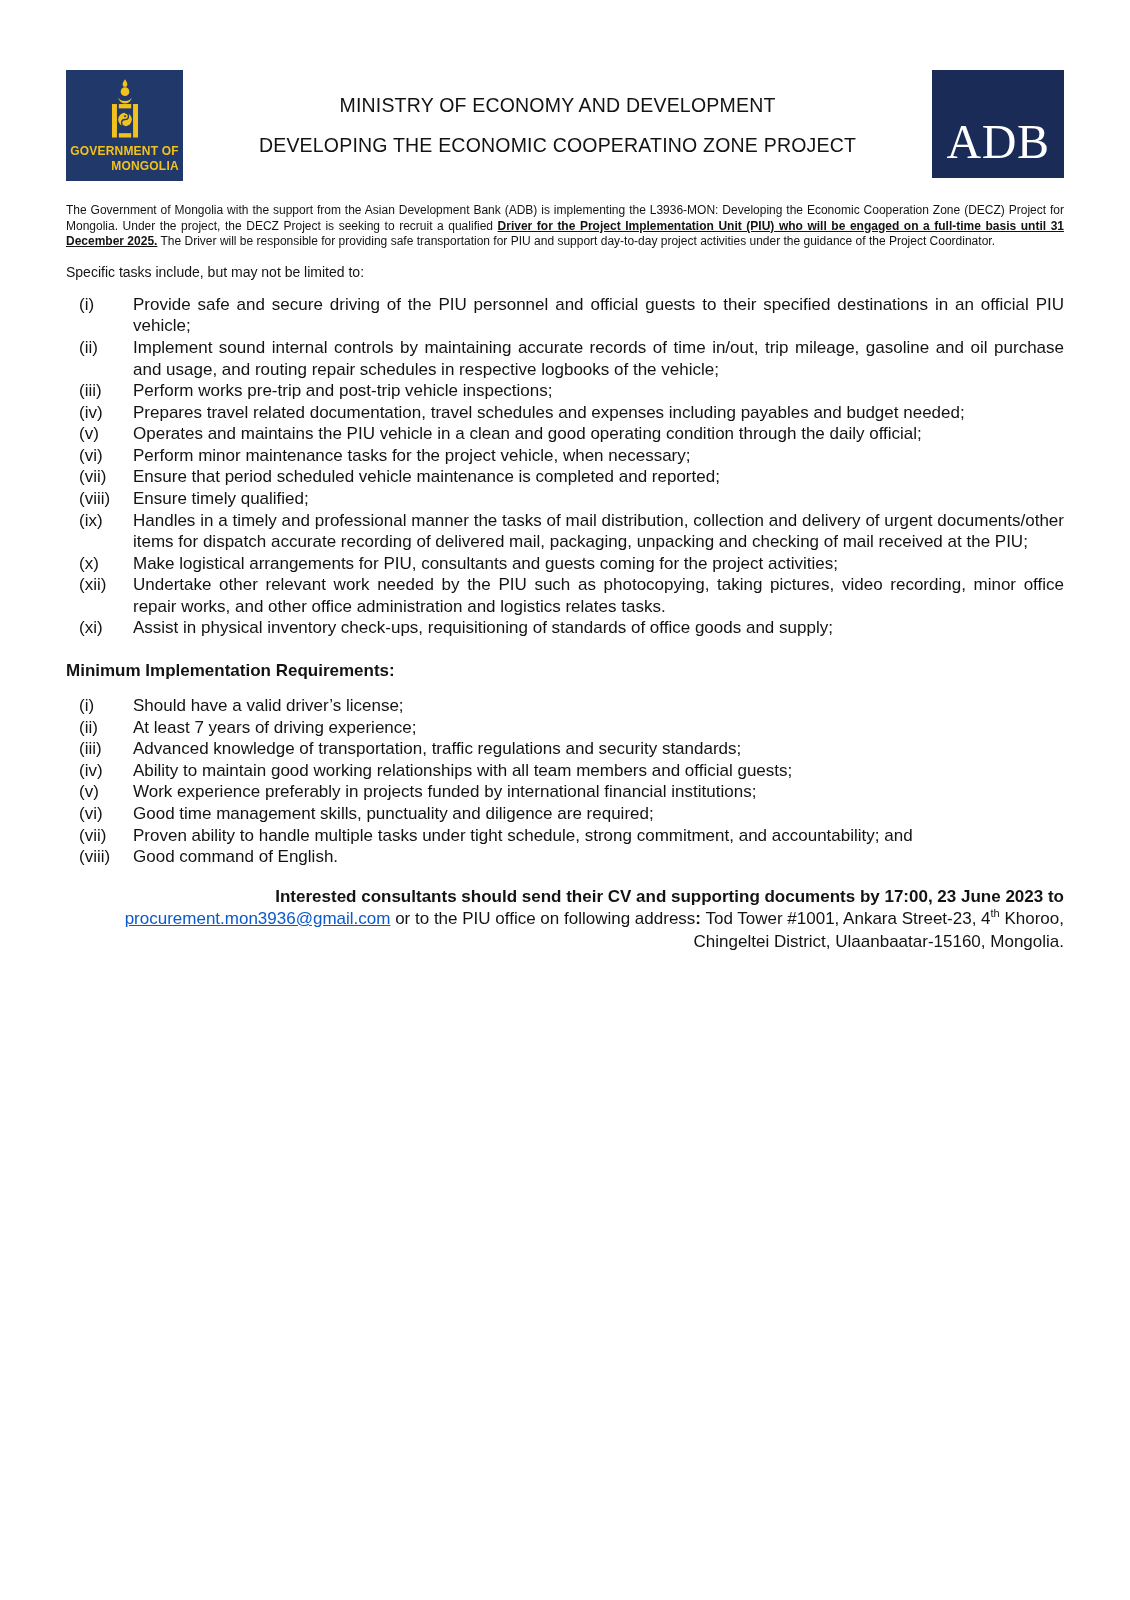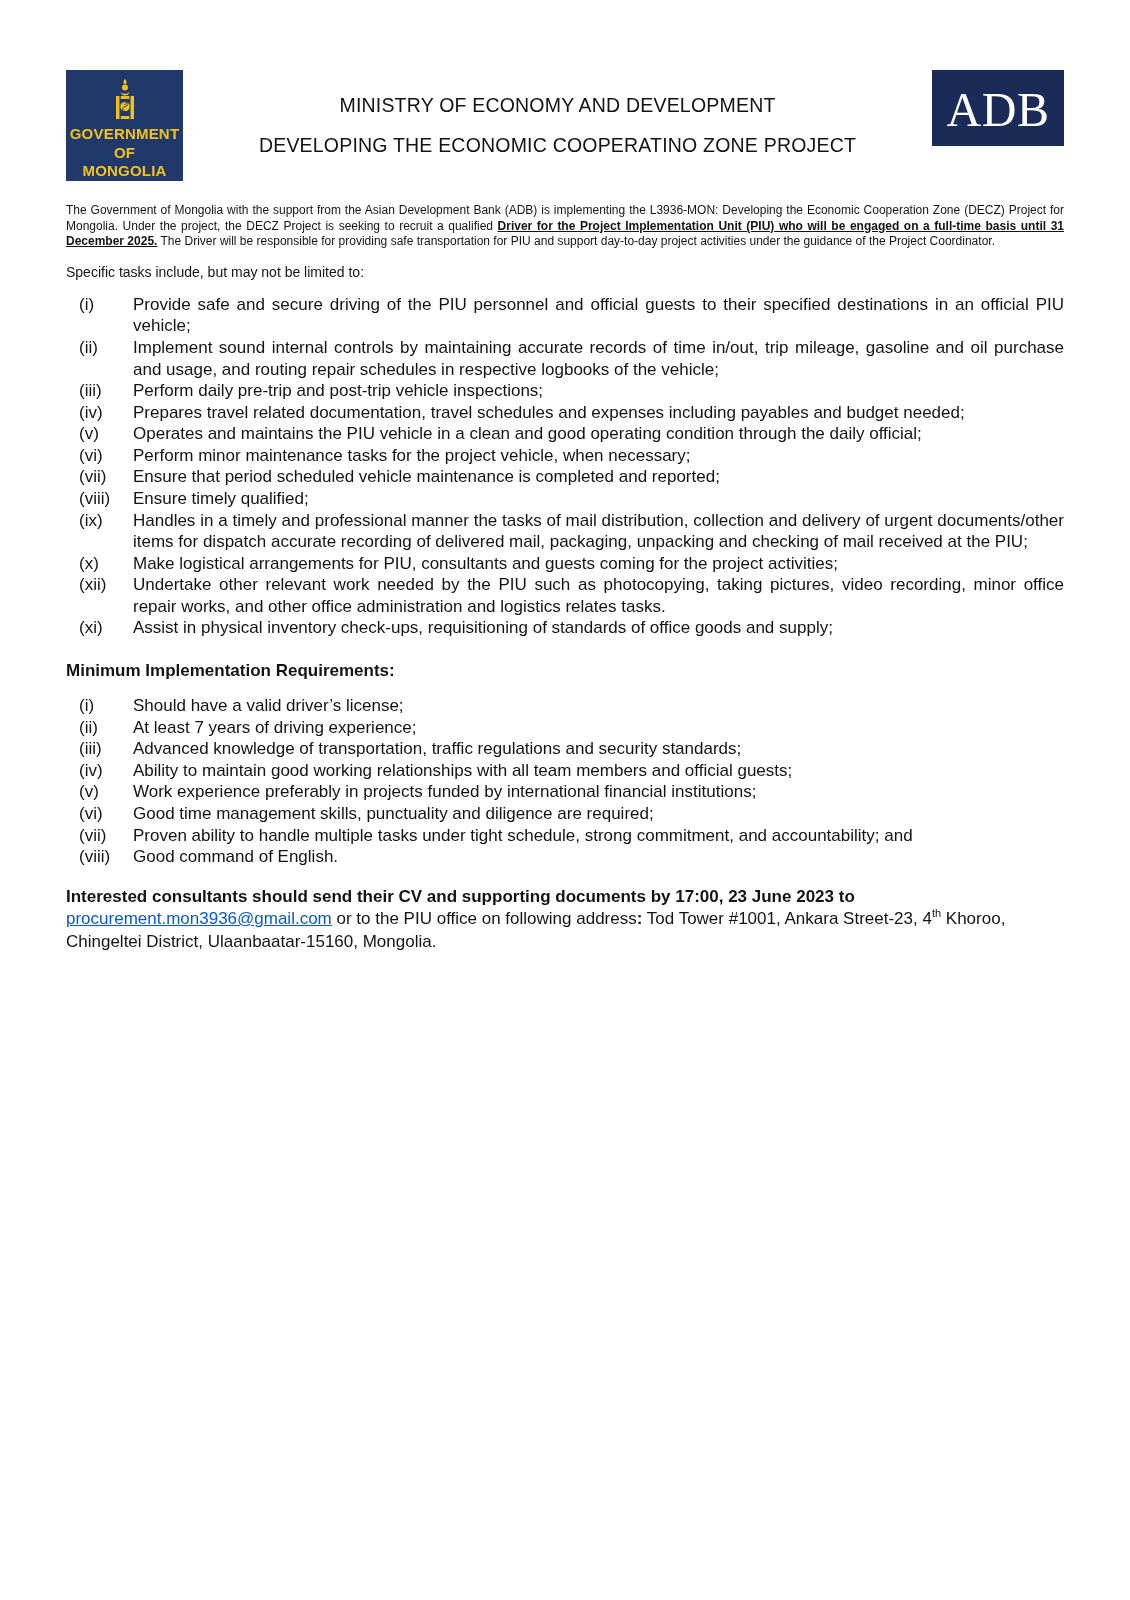--- a/index.html
+++ b/index.html
@@ -16,28 +16,28 @@
   
   .header{display:flex;align-items:flex-start;}
   .gov-logo{
     width:117px;height:111px;flex:0 0 117px;
     background:#21386b;
     display:flex;flex-direction:column;align-items:center;justify-content:flex-start;
     padding-top:8px;box-sizing:border-box;
   }
   .gov-logo .soyombo{height:62px;margin-bottom:4px;}
   .gov-logo .gov-text{
-    color:#f2c21c;font-weight:bold;font-size:15px;line-height:1.25;
-    text-align:center;letter-spacing:.2px;
+    color:#f2c21c;font-weight:bold;font-size:12px;line-height:1.25;
+    text-align:right;letter-spacing:.2px;
   }
   .header-center{flex:1;text-align:center;padding-top:24px;}
   .header-center .h-line1{font-size:19.5px;letter-spacing:.2px;}
   .header-center .h-line2{font-size:19.5px;letter-spacing:.2px;margin-top:17px;}
   .adb-logo{
-    width:132px;height:76px;flex:0 0 132px;
+    width:132px;height:108px;flex:0 0 132px;
     background:#1a2b57;
     display:flex;align-items:flex-end;justify-content:center;
     box-sizing:border-box;padding-bottom:12px;
   }
   .adb-logo span{
     color:#ffffff;font-family:"Liberation Serif","DejaVu Serif",serif;
     font-size:48px;line-height:1;letter-spacing:.5px;
   }
   .doc-title{
     text-align:center;font-weight:bold;font-size:20.5px;
@@ -48,21 +48,21 @@
     font-size:12px;line-height:1.3;text-align:justify;margin-top:22px;
   }
   .bu{font-weight:bold;text-decoration:underline;}
   .b{font-weight:bold;}
   .section-heading{font-weight:bold;font-size:17px;margin-top:22px;}
   .sub-line{font-size:14px;margin-top:14px;}
   .list{margin-top:14px;}
   .li{display:flex;font-size:17px;line-height:1.27;}
   .li .num{flex:0 0 67px;padding-left:13px;box-sizing:border-box;}
   .li .txt{flex:1;text-align:justify;}
-  .closing{font-size:17px;line-height:1.32;margin-top:18px;text-align:left;}
+  .closing{font-size:17px;line-height:1.32;margin-top:18px;text-align:right;}
   .email-link{color:#0a58ca;text-decoration:underline;cursor:pointer;}
   sup{font-size:11px;line-height:0;}
 </style>
 </head>
 <body>
 
 <div class="page">
 
   <div class="header">
     <div class="gov-logo">
@@ -110,21 +110,21 @@
     <div class="li">
         <span class="num">(i)</span>
         <span class="txt">Provide safe and secure driving of the PIU personnel and official guests to their specified destinations in an official PIU vehicle;</span>
       </div>
     <div class="li">
         <span class="num">(ii)</span>
         <span class="txt">Implement sound internal controls by maintaining accurate records of time in/out, trip mileage, gasoline and oil purchase and usage, and routing repair schedules in respective logbooks of the vehicle;</span>
       </div>
     <div class="li">
         <span class="num">(iii)</span>
-        <span class="txt">Perform daily pre-trip and post-trip vehicle inspections;</span>
+        <span class="txt">Perform works pre-trip and post-trip vehicle inspections;</span>
       </div>
     <div class="li">
         <span class="num">(iv)</span>
         <span class="txt">Prepares travel related documentation, travel schedules and expenses including payables and budget needed;</span>
       </div>
     <div class="li">
         <span class="num">(v)</span>
         <span class="txt">Operates and maintains the PIU vehicle in a clean and good operating condition through the daily official;</span>
       </div>
     <div class="li">

